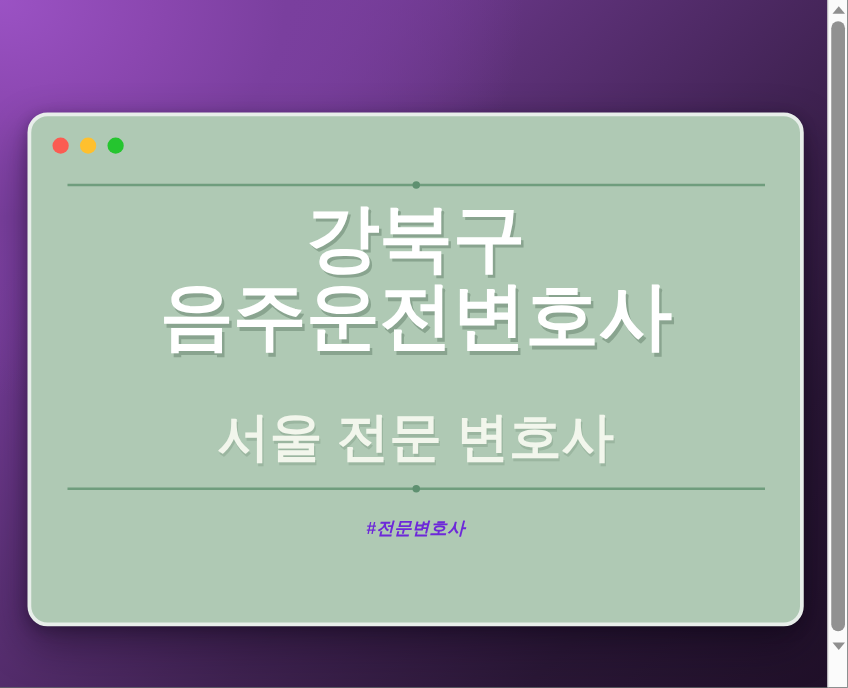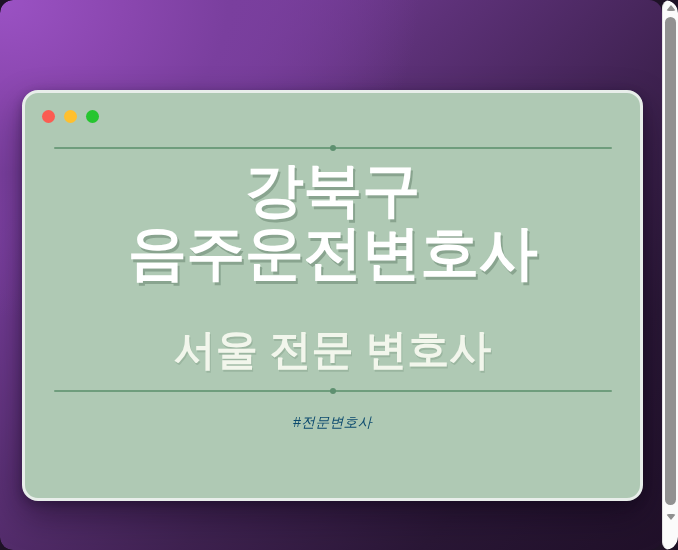--- a/index.html
+++ b/index.html
@@ -1,15 +1,15 @@
 <!DOCTYPE html>
 <html><head>
 <meta charset="utf-8">
 <style>
-  * { margin: 0; padding: 0; box-sizing: border-box; border-radius: 13px; }
+  * { margin: 0; padding: 0; box-sizing: border-box; }
 
   html, body {
     width: 678px;
     height: 550px;
     overflow: hidden;
   }
 
   body {
     font-family: "Liberation Sans", sans-serif;
     background: #1e1226;
@@ -142,22 +142,22 @@
 
   .spacer-a { flex: 0 0 22px; }
   .spacer-b { flex: 0 0 17px; }
 
   
   #hashtag {
     margin-top: 22px;
     text-align: center;
     font-size: 14px;
     font-style: italic;
-    font-weight: 400;
-    color: #0c4a6e;
+    font-weight: 700;
+    color: #6d28d9;
     letter-spacing: 0.2px;
   }
 
   
   #scrollbar {
     position: absolute;
     right: 0;
     top: 0;
     width: 16px;
     height: 550px;

